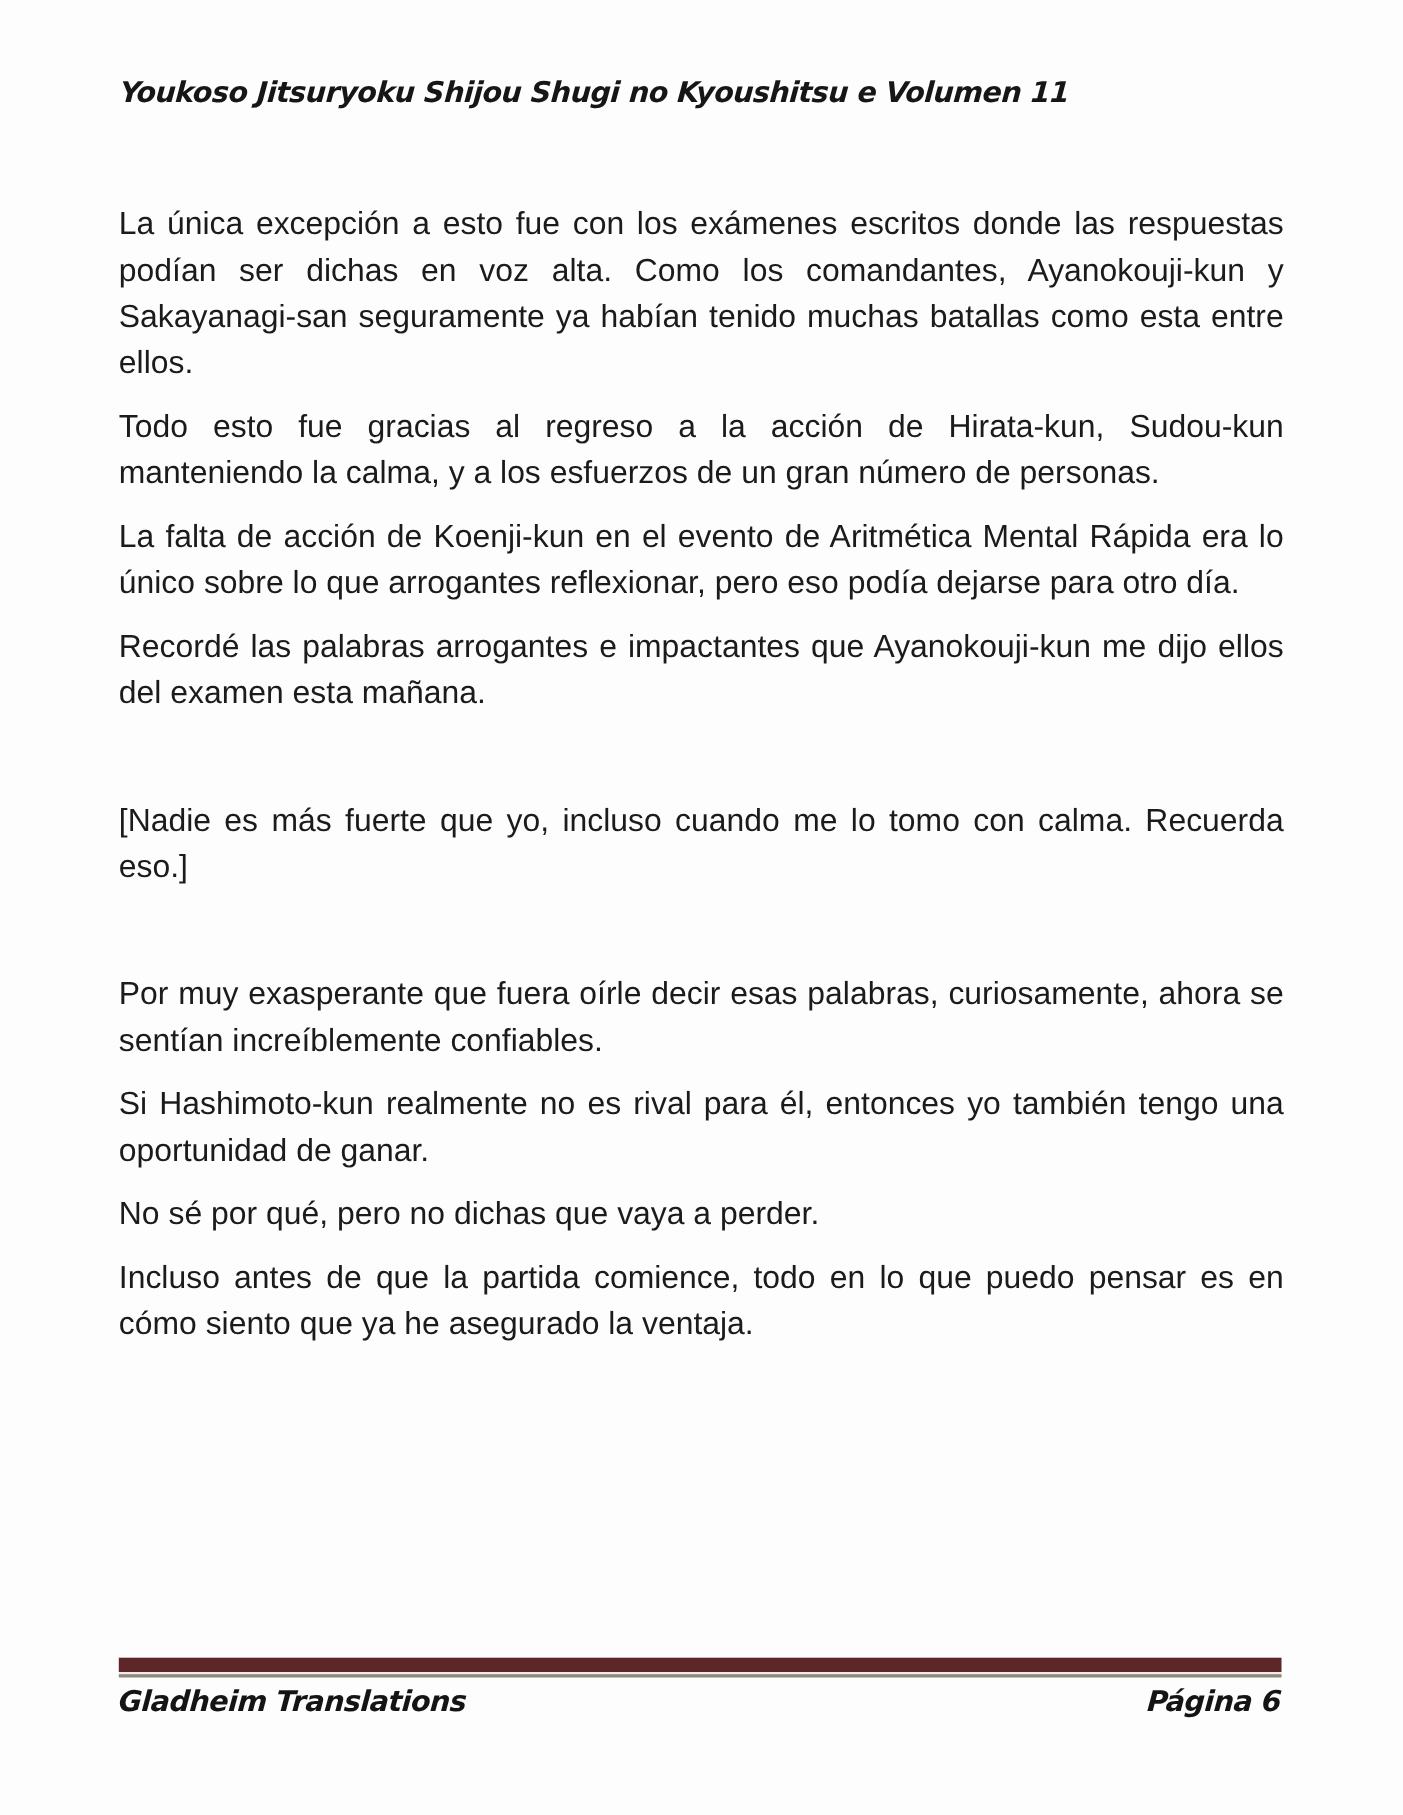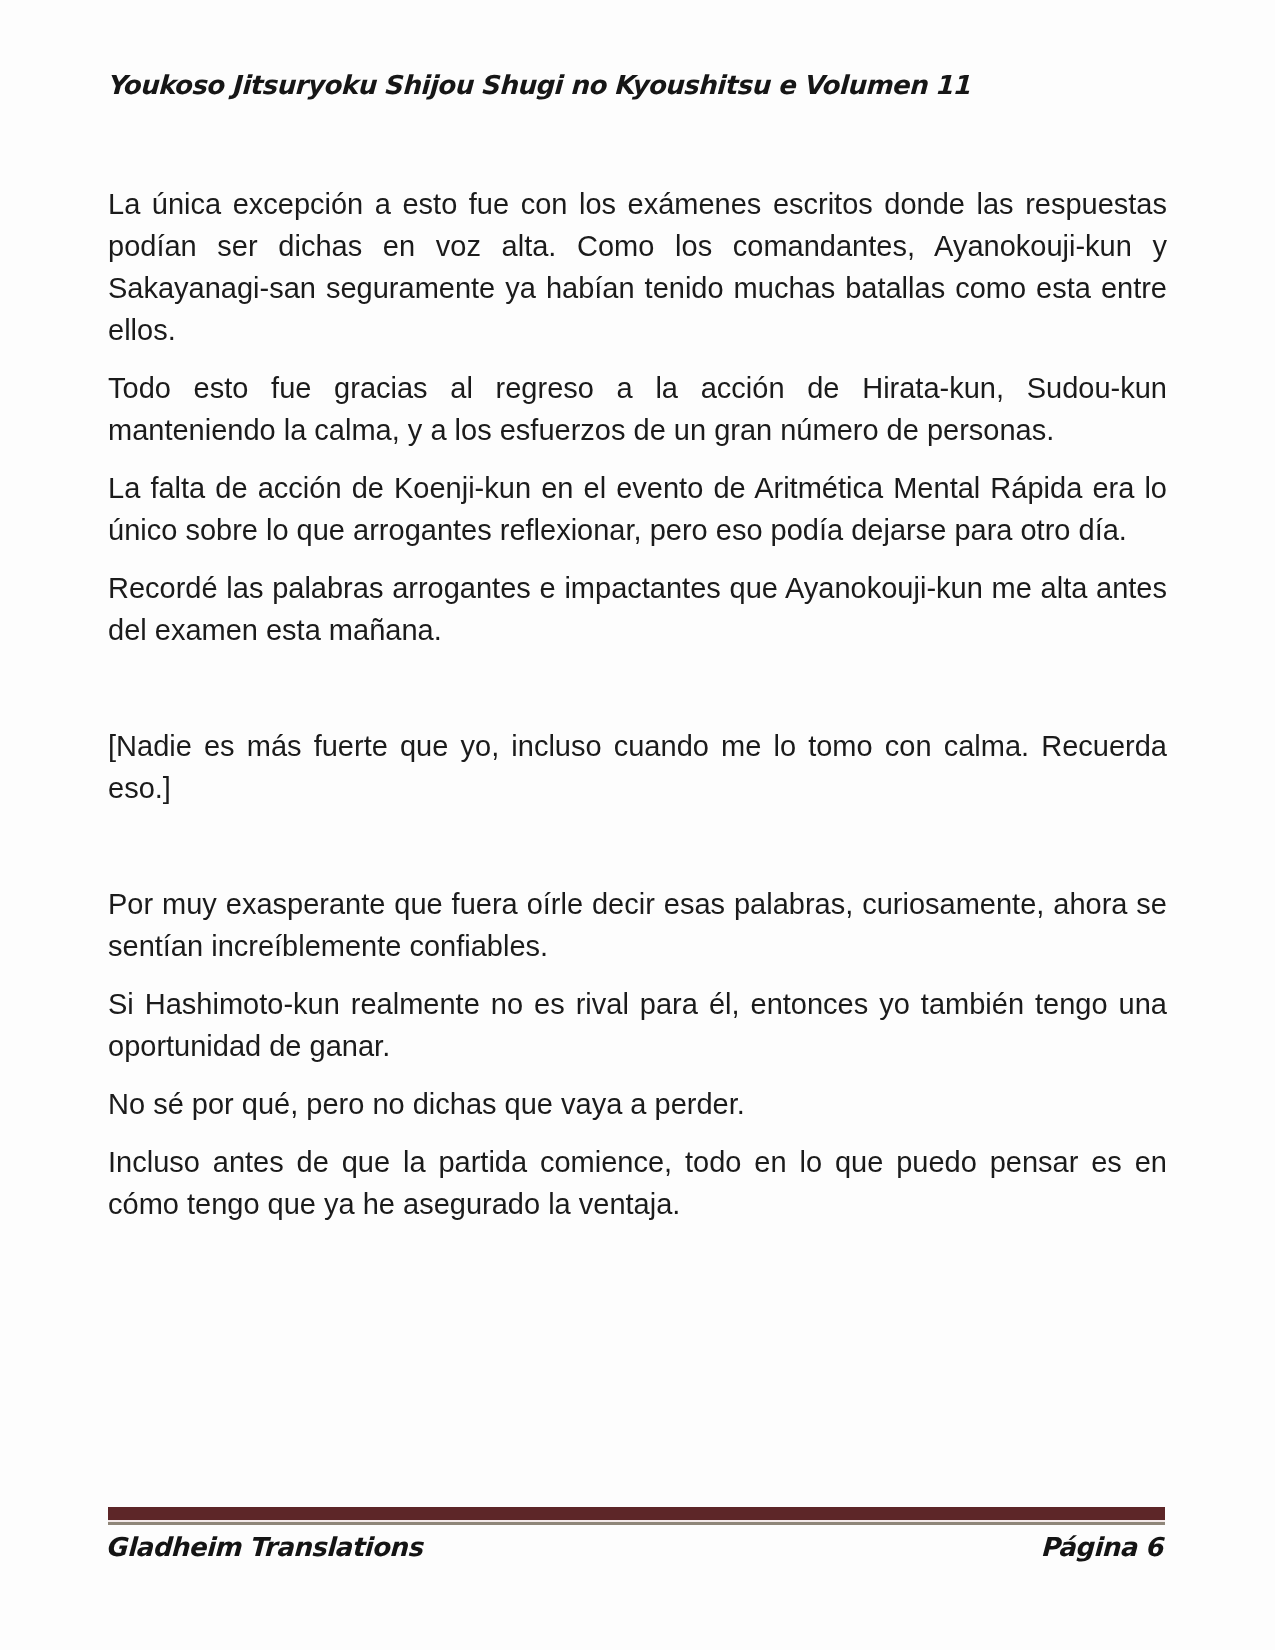--- a/index.html
+++ b/index.html
@@ -94,28 +94,28 @@
 <div class="page">
 
   <div class="header">
     <h1 class="header-title">Youkoso Jitsuryoku Shijou Shugi no Kyoushitsu e Volumen 11</h1>
   </div>
 
   <div class="body-text">
       <p class="para">La única excepción a esto fue con los exámenes escritos donde las respuestas podían ser dichas en voz alta. Como los comandantes, Ayanokouji-kun y Sakayanagi-san seguramente ya habían tenido muchas batallas como esta entre ellos.</p>
       <p class="para">Todo esto fue gracias al regreso a la acción de Hirata-kun, Sudou-kun manteniendo la calma, y a los esfuerzos de un gran número de personas.</p>
       <p class="para">La falta de acción de Koenji-kun en el evento de Aritmética Mental Rápida era lo único sobre lo que arrogantes reflexionar, pero eso podía dejarse para otro día.</p>
-      <p class="para">Recordé las palabras arrogantes e impactantes que Ayanokouji-kun me alta antes del examen esta mañana.</p>
+      <p class="para">Recordé las palabras arrogantes e impactantes que Ayanokouji-kun me dijo ellos del examen esta mañana.</p>
       <p class="para empty">&nbsp;</p>
       <p class="para">[Nadie es más fuerte que yo, incluso cuando me lo tomo con calma. Recuerda eso.]</p>
       <p class="para empty">&nbsp;</p>
       <p class="para">Por muy exasperante que fuera oírle decir esas palabras, curiosamente, ahora se sentían increíblemente confiables.</p>
       <p class="para">Si Hashimoto-kun realmente no es rival para él, entonces yo también tengo una oportunidad de ganar.</p>
       <p class="para">No sé por qué, pero no dichas que vaya a perder.</p>
-      <p class="para">Incluso antes de que la partida comience, todo en lo que puedo pensar es en cómo tengo que ya he asegurado la ventaja.</p>
+      <p class="para">Incluso antes de que la partida comience, todo en lo que puedo pensar es en cómo siento que ya he asegurado la ventaja.</p>
     </div>
 
   <div class="footer">
     <div class="rule-thick"></div>
     <div class="rule-gap"></div>
     <div class="rule-thin"></div>
     <div class="footer-row">
       <span class="footer-text">Gladheim Translations</span>
       <span class="footer-text">Página 6</span>
     </div>

